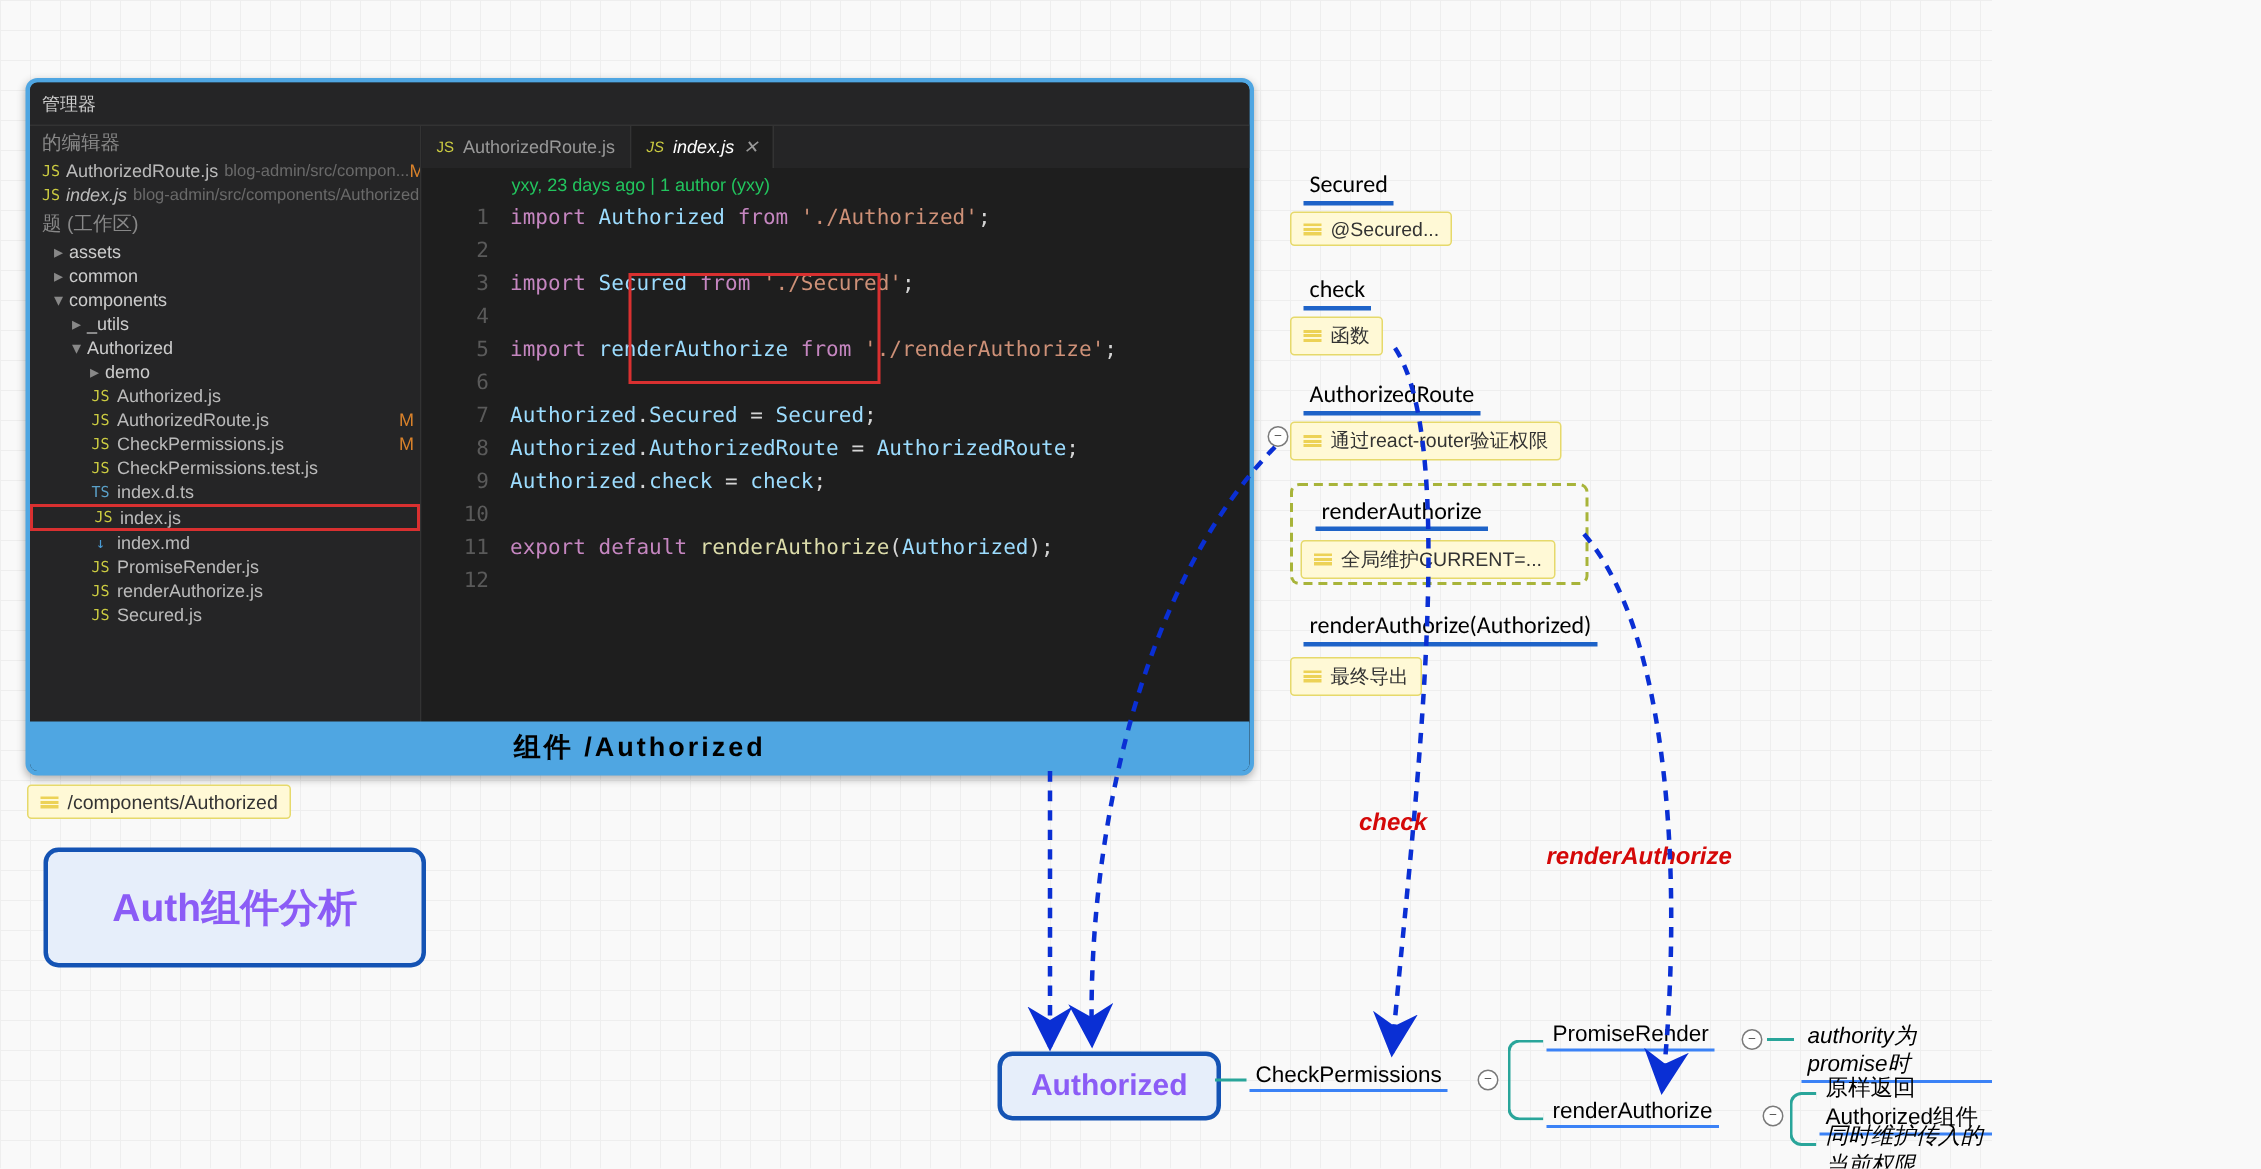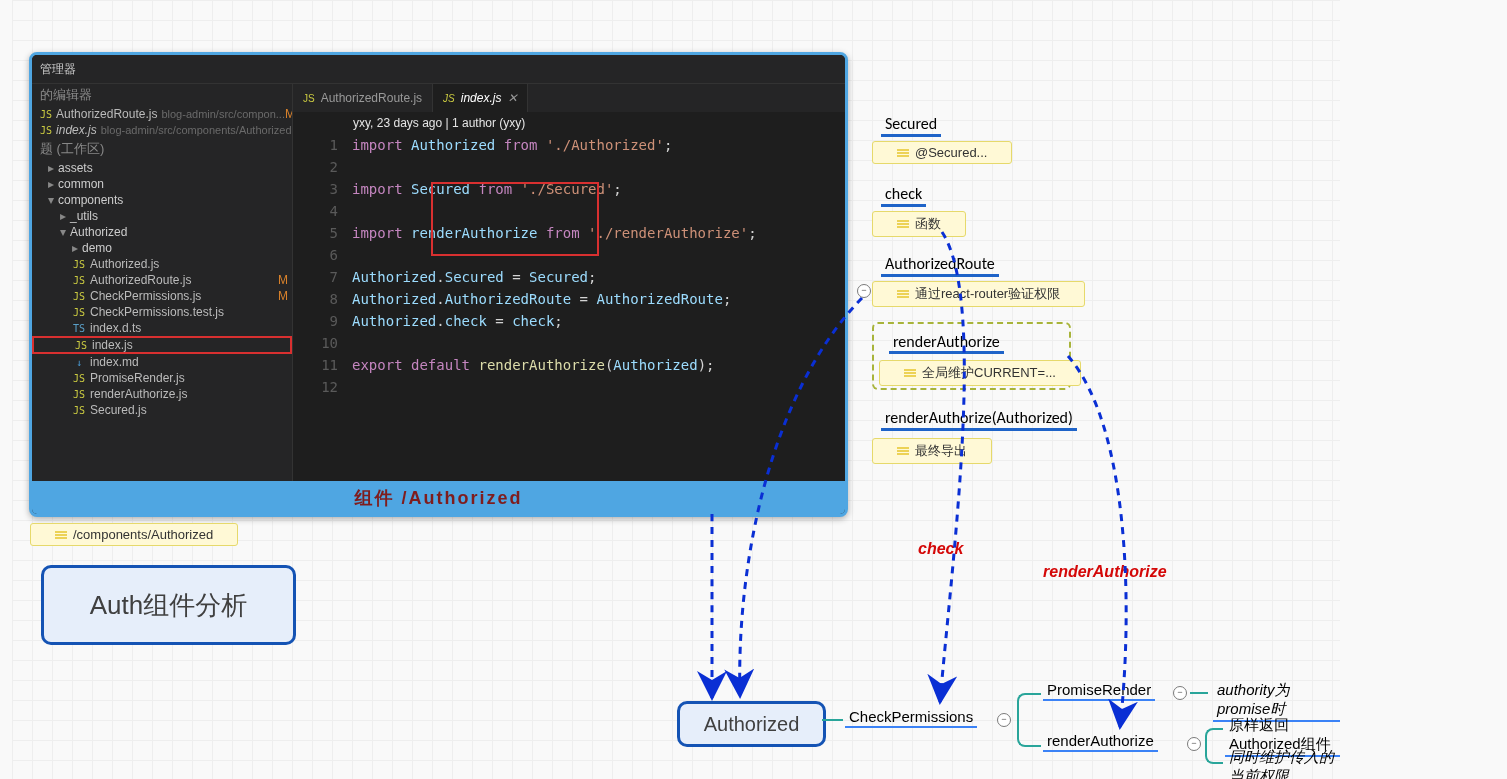--- a/index.html
+++ b/index.html
@@ -1,16 +1,16 @@
 <!DOCTYPE html>
 <html><head>
 <meta charset="utf-8">
 <style>
   html,body{margin:0;padding:0;font-family:Segoe UI,Microsoft YaHei,sans-serif;background:#f9f9f9;}
-  #canvas{position:relative;width:1328px;height:779px;overflow:hidden;margin-left:12px;}
+  #canvas{position:relative;width:1328px;height:779px;overflow:hidden;}
   #grid{position:absolute;inset:0;background-image:linear-gradient(to right,#eee 1px,transparent 1px),linear-gradient(to bottom,#eee 1px,transparent 1px);background-size:20px 20px;}
 
   
   #vscode{position:absolute;left:17px;top:52px;width:813px;height:459px;border:3px solid #4FA6E2;border-radius:8px;background:#1e1e1e;box-shadow:0 2px 6px rgba(0,0,0,0.3);overflow:hidden;}
   #vscode .titlebar{display:flex;height:28px;background:#252526;color:#ccc;font-size:12px;align-items:center;border-bottom:1px solid #333;}
   #vscode .titlelabel{padding:0 8px;}
   #vscode .body{display:flex;height:calc(100% - 28px - 33px);}
   #vscode .sidebar{width:260px;background:#252526;color:#bbb;font-size:12px;overflow:hidden;border-right:1px solid #333;}
   #vscode .sidebar .subtitle{padding:2px 8px;color:#888;font-size:13px;}
   #vscode .tree{list-style:none;margin:0;padding:0;}
@@ -27,41 +27,41 @@
   #vscode .tree li.folder .chev{width:10px;display:inline-block;color:#888;}
   .redbox{border:2px solid #d93030;}
   #vscode li.redbox{padding-top:0;padding-bottom:0;}
 
   #vscode .editorcol{flex:1;display:flex;flex-direction:column;background:#1e1e1e;}
   #vscode .tabs{display:flex;height:28px;background:#252526;align-items:stretch;font-size:12px;}
   #vscode .tab{display:flex;align-items:center;gap:6px;padding:0 10px;color:#999;border-right:1px solid #333;}
   #vscode .tab.active{background:#1e1e1e;color:#fff;font-style:italic;}
   #vscode .tab .jsic{color:#cbcb41;font-size:10px;}
   #vscode .tab .x{color:#999;}
-  #vscode .blame{color:#e5e5e5;font-size:12px;padding:4px 0 2px 60px;}
+  #vscode .blame{color:#22c55e;font-size:12px;padding:4px 0 2px 60px;}
   #vscode .code{font-family:Consolas,monospace;font-size:14px;line-height:22px;padding:2px 0 6px 0;position:relative;}
   #vscode .codeline{display:flex;}
   #vscode .ln{width:45px;text-align:right;color:#5a5a5a;padding-right:14px;user-select:none;}
   #vscode .src{flex:1;color:#d4d4d4;white-space:pre;}
   .k{color:#c586c0;} .id{color:#9cdcfe;} .s{color:#ce9178;} .fn{color:#dcdcaa;}
-  #vscode .footer{position:absolute;left:0;right:0;bottom:0;height:33px;background:#4FA6E2;color:#7f1d1d;font-size:18px;font-weight:600;display:flex;align-items:center;justify-content:center;letter-spacing:2px;}
+  #vscode .footer{position:absolute;left:0;right:0;bottom:0;height:33px;background:#4FA6E2;color:#000000;font-size:18px;font-weight:600;display:flex;align-items:center;justify-content:center;letter-spacing:2px;}
   #code-redbox{position:absolute;border:2px solid #d93030;left:399px;top:127px;width:164px;height:70px;pointer-events:none;}
 
   
-  .note{position:absolute;background:#FFF9D6;border:1px solid #E6D96B;border-radius:3px;font-size:13px;color:#333;padding:3px 24px;display:flex;align-items:center;gap:6px;}
+  .note{position:absolute;background:#FFF9D6;border:1px solid #E6D96B;border-radius:3px;font-size:13px;color:#333;padding:3px 8px;display:flex;align-items:center;gap:6px;}
   .note .bars{display:inline-block;width:12px;height:8px;background:linear-gradient(#e0b800 0 2px,transparent 2px 3px,#e0b800 3px 5px,transparent 5px 6px,#e0b800 6px 8px);opacity:0.6;}
   .mtitle{position:absolute;font:16px/1.2 Calibri,Segoe UI,sans-serif;color:#000;}
   .mtitle.u{border-bottom:3px solid #1e63c8;padding:0 4px 1px 4px;}
 
   
   .leaf{position:absolute;font-size:15px;color:#000;padding:1px 4px;border-bottom:2px solid #3b82f6;}
   .fork{position:absolute;border:2px solid #29a59a;border-right:none;border-radius:8px 0 0 8px;}
 
   
-  .bigbluebox{position:absolute;border:3px solid #1453b4;background:#E6EEFA;border-radius:10px;color:#404040;font-weight:400;display:flex;align-items:center;justify-content:center;}
+  .bigbluebox{position:absolute;border:3px solid #1453b4;background:#E6EEFA;border-radius:10px;color:#8b5cf6;font-weight:700;display:flex;align-items:center;justify-content:center;}
   #authLabel{left:29px;top:565px;width:249px;height:74px;font-size:26px;}
   #authorizedBox{left:665px;top:701px;width:143px;height:40px;font-size:20px;}
 
   
   #dashedGroup{position:absolute;left:860px;top:322px;width:195px;height:64px;border:2px dashed #a8b43a;border-radius:6px;}
 
   
   .arrowLabel{position:absolute;color:#d40808;font-style:italic;font-weight:700;font-size:16px;}
 
   svg.arrows{position:absolute;inset:0;pointer-events:none;}

